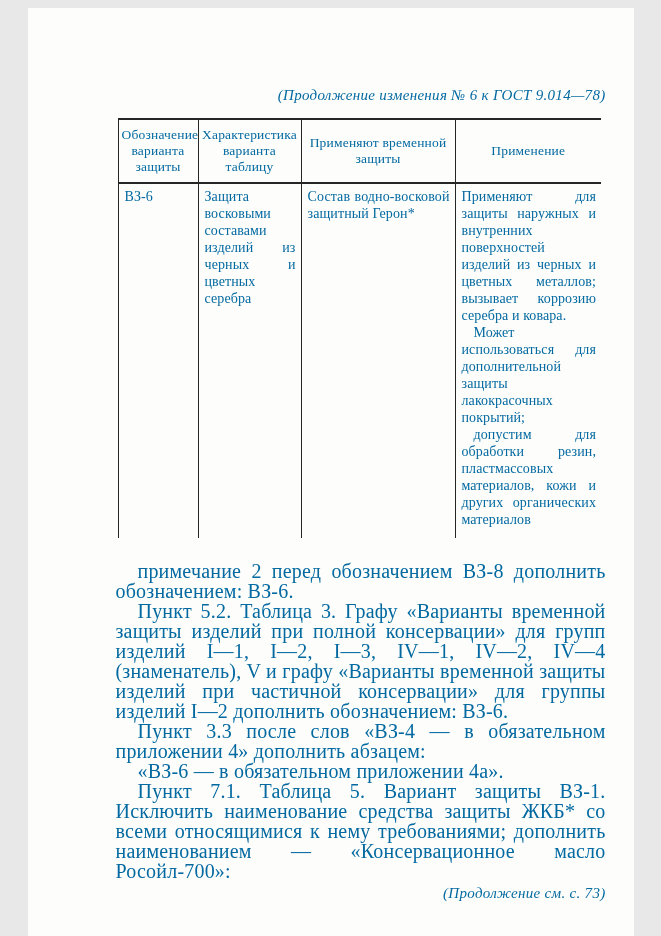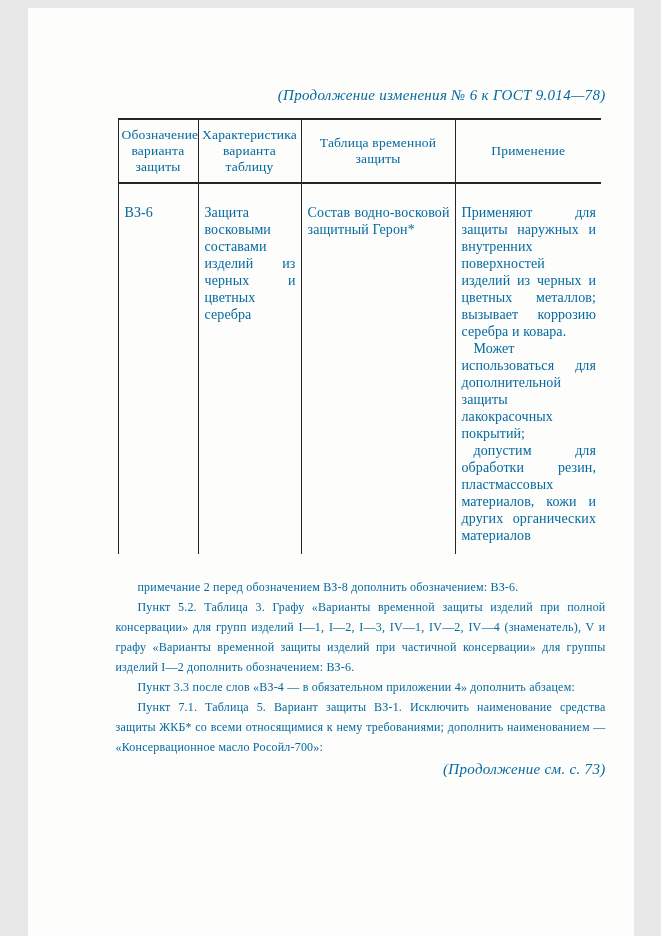--- a/index.html
+++ b/index.html
@@ -61,21 +61,21 @@
     vertical-align: middle;
     padding: 7px 3px;
     letter-spacing: 0.2px;
   }
   table.gost-table td {
     border-left: 1.5px solid #262626;
     font-size: 14px;
     line-height: 17px;
     vertical-align: top;
     text-align: justify;
-    padding: 20px 5px 10px 6px;
+    padding: 4px 5px 10px 6px;
     letter-spacing: 0.1px;
     height: 310px;
   }
   table.gost-table th:first-child,
   table.gost-table td:first-child {
     border-left: 1.5px solid #262626;
   }
   table.gost-table th:last-child,
   table.gost-table td:last-child {
     border-right: none;
@@ -88,21 +88,21 @@
     margin: 0;
   }
   td p.cell-para-indent {
     text-indent: 12px;
   }
   .paragraphs {
     margin-top: 23px;
   }
   .paragraphs p {
     margin: 0;
-    font-size: 12px;
+    font-size: 20px;
     line-height: 20px;
     text-align: justify;
     text-indent: 22px;
     letter-spacing: 0.2px;
   }
   .footer-note {
     margin-top: 3px;
     text-align: right;
     font-style: italic;
     font-size: 15px;
@@ -123,21 +123,21 @@
       <colgroup>
         <col class="c1">
           <col class="c2">
           <col class="c3">
           <col class="c4">
       </colgroup>
       <thead>
         <tr>
           <th>Обозначение варианта защиты</th>
           <th>Характеристика варианта таблицу</th>
-          <th>Таблица временной защиты</th>
+          <th>Применяют временной защиты</th>
           <th>Применение</th>
         </tr>
       </thead>
       <tbody>
         <tr>
           <td class="cell-designation">ВЗ-6</td>
           <td>Защита восковыми составами изделий из черных и цветных серебра</td>
           <td>Состав водно-восковой защитный Герон*</td>
           <td>
             <p>Применяют для защиты наружных и внутренних поверхностей изделий из черных и цветных металлов; вызывает коррозию серебра и ковара.</p>
@@ -145,19 +145,20 @@
             <p class="cell-para-indent">допустим для обработки резин, пластмассовых материалов, кожи и других органических материалов</p>
           </td>
         </tr>
       </tbody>
     </table>
 
     <div class="paragraphs">
       <p>примечание 2 перед обозначением ВЗ-8 дополнить обозначением: ВЗ-6.</p>
       <p>Пункт 5.2. Таблица 3. Графу «Варианты временной защиты изделий при полной консервации» для групп изделий I—1, I—2, I—3, IV—1, IV—2, IV—4 (знаменатель), V и графу «Варианты временной защиты изделий при частичной консервации» для группы изделий I—2 дополнить обозначением: ВЗ-6.</p>
       <p>Пункт 3.3 после слов «ВЗ-4 — в обязательном приложении 4» дополнить абзацем:</p>
+      <p>«ВЗ-6 — в обязательном приложении 4а».</p>
       <p>Пункт 7.1. Таблица 5. Вариант защиты ВЗ-1. Исключить наименование средства защиты ЖКБ* со всеми относящимися к нему требованиями; дополнить наименованием — «Консервационное масло Росойл-700»:</p>
     </div>
 
     <div class="footer-note">(Продолжение см. с. 73)</div>
 
   </div>
 </div>
 
 </body></html>

